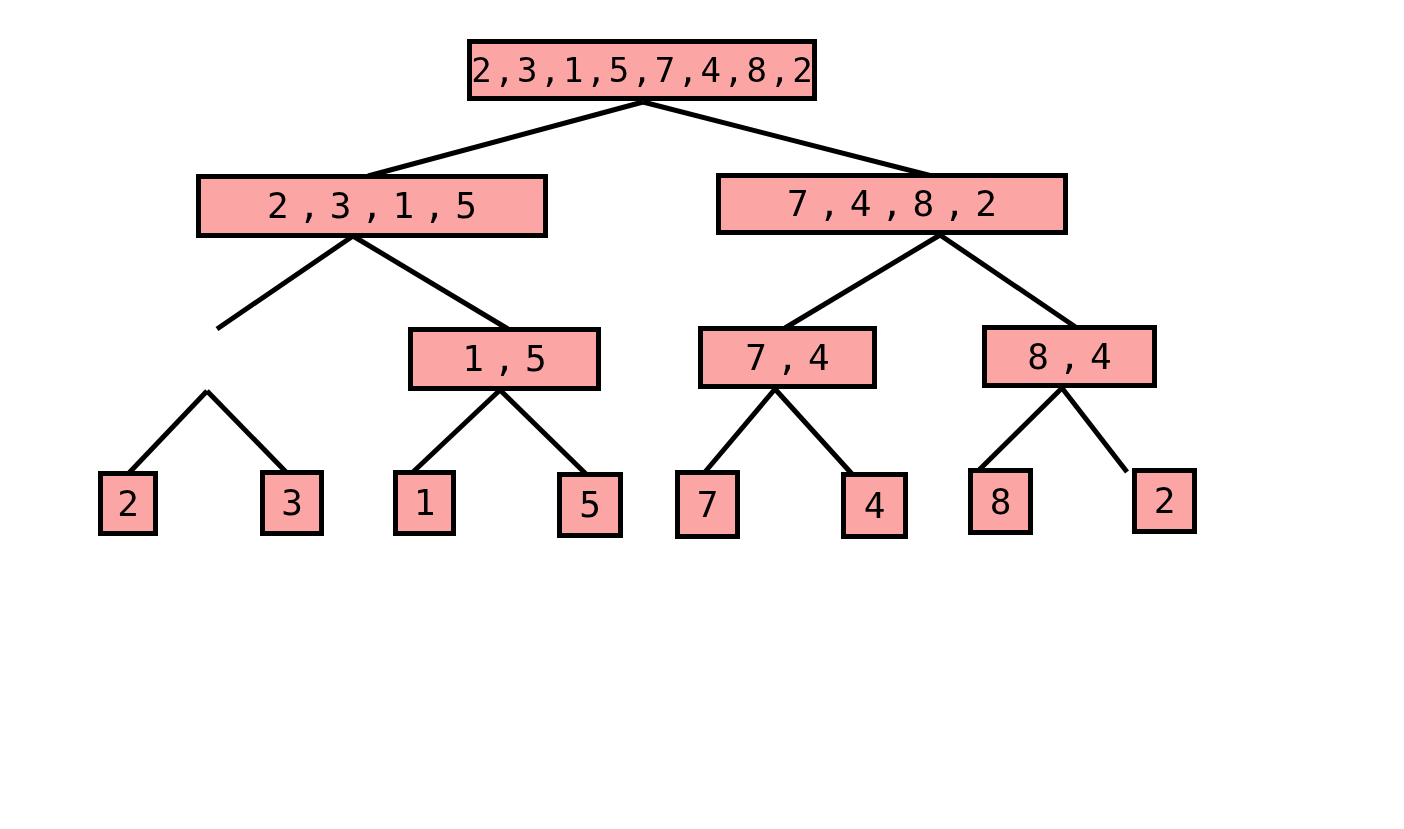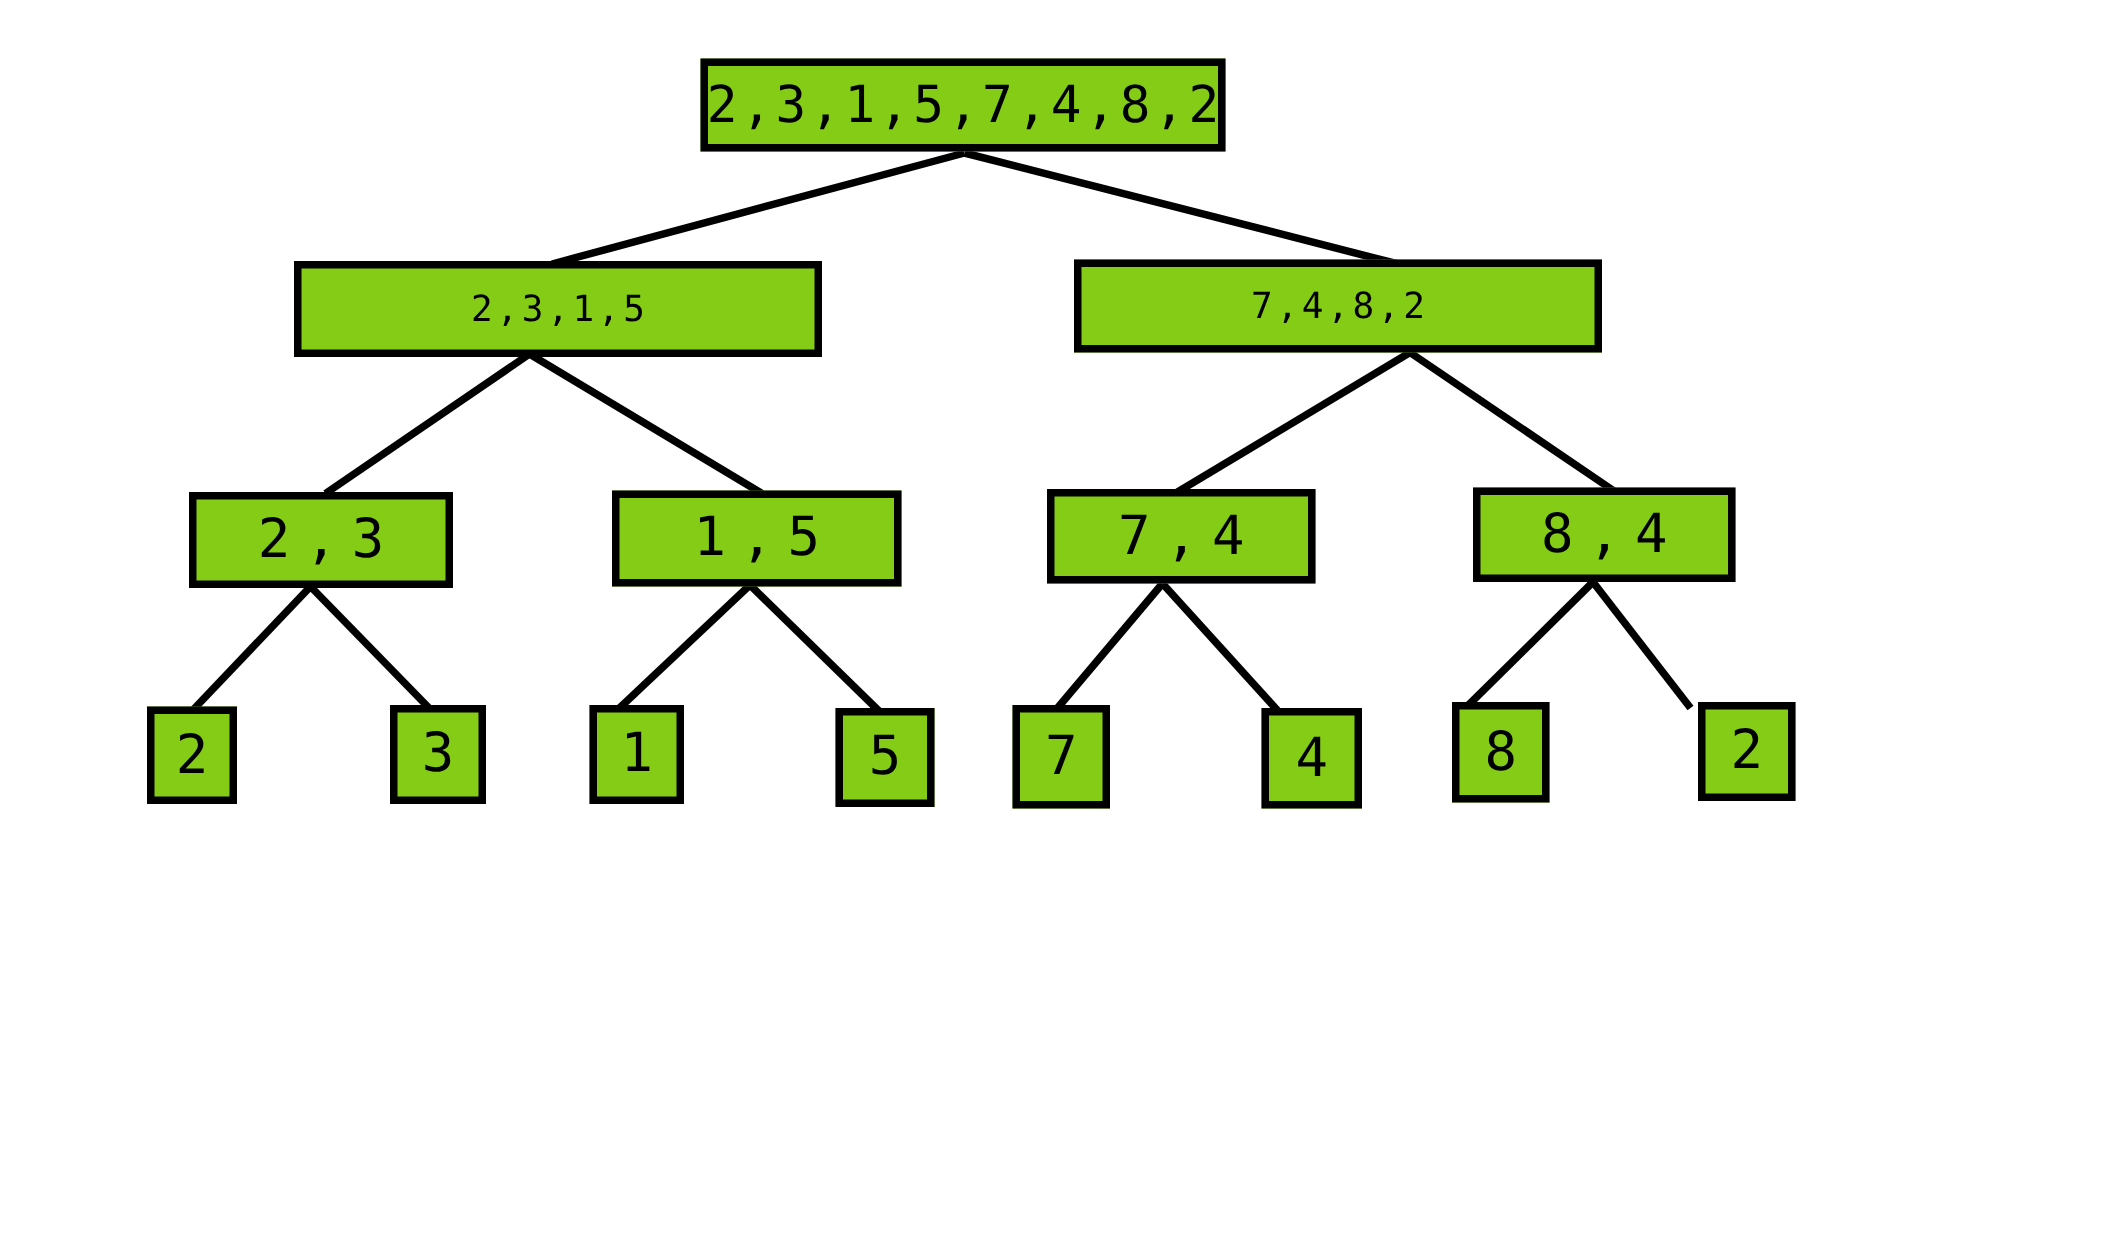--- a/index.html
+++ b/index.html
@@ -24,32 +24,32 @@
     height: 829px;
   }
   .connectors line {
     stroke: #000000;
     stroke-width: 5;
   }
   .node {
     position: absolute;
     box-sizing: border-box;
     border: 5px solid #000000;
-    background: #84cc16;
+    background: #fca5a5;
     display: flex;
     align-items: center;
     justify-content: center;
     white-space: nowrap;
     font-size: 36px;
     line-height: 1;
     text-align: center;
   }
   .node span { white-space: nowrap; }
   .lvl0 { font-size: 34px; word-spacing: -18px; }
-  .lvl1 { font-size: 24px; word-spacing: -12px; }
+  .lvl1 { font-size: 36px; word-spacing: -12px; }
   .lvl2 { font-size: 36px; word-spacing: -12px; }
   .leaf { font-size: 36px; }
 </style>
 </head>
 <body>
 
 <div class="canvas">
 
   <svg class="connectors" viewBox="0 0 1404 829" xmlns="http://www.w3.org/2000/svg">
     <line x1="643" y1="102" x2="368" y2="176"></line>
@@ -72,23 +72,20 @@
     <span>2 , 3 , 1 , 5 , 7 , 4 , 8 , 2</span>
   </div>
 
   <div class="node lvl1" style="left:196px;top:174px;width:352px;height:64px">
     <span>2 , 3 , 1 , 5</span>
   </div>
   <div class="node lvl1" style="left:716px;top:173px;width:352px;height:62px">
     <span>7 , 4 , 8 , 2</span>
   </div>
 
-  <div class="node lvl2" style="left:126px;top:328px;width:176px;height:64px">
-    <span>2 , 3</span>
-  </div>
   <div class="node lvl2" style="left:408px;top:327px;width:193px;height:64px">
     <span>1 , 5</span>
   </div>
   <div class="node lvl2" style="left:698px;top:326px;width:179px;height:63px">
     <span>7 , 4</span>
   </div>
   <div class="node lvl2" style="left:982px;top:325px;width:175px;height:63px">
     <span>8 , 4</span>
   </div>
 

